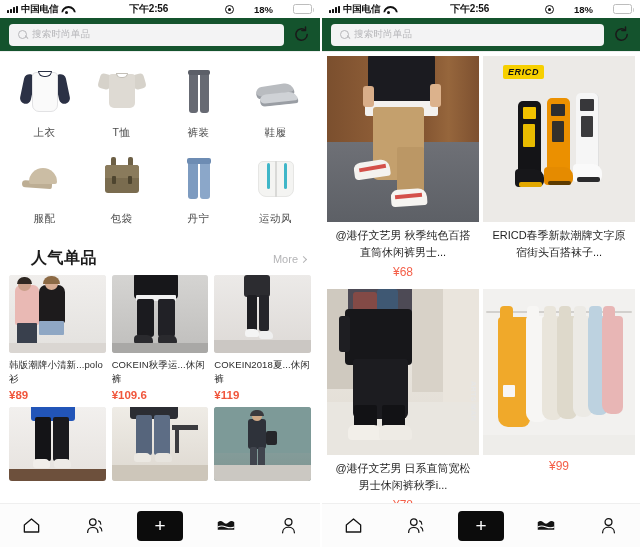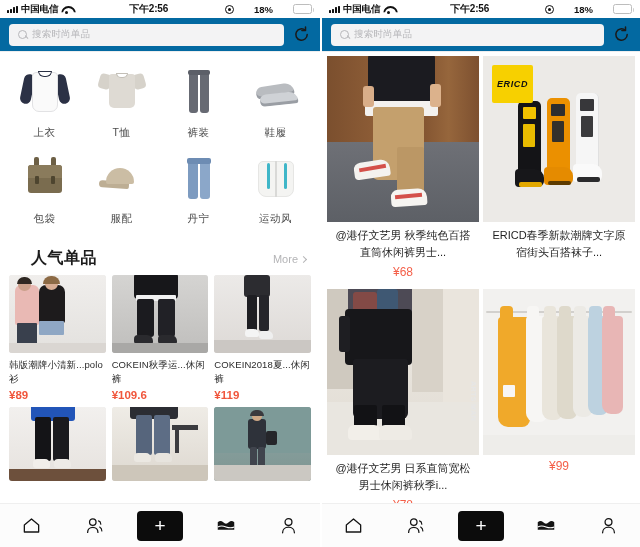--- a/index.html
+++ b/index.html
@@ -54,21 +54,21 @@
   }
   .batt::after{
     content:""; position:absolute; right:-3px; top:3px; width:1.5px;height:3.5px;
     background:#cfcfcf; border-radius:0 1px 1px 0;
   }
   .batt .fill { height: 100%; background: #ffd426; border-radius: 1px; }
 
   
   .searchbar {
     flex: 0 0 33px; display: flex; align-items: center;
-    padding: 0 9px; gap: 8px; background: #0369a1;
+    padding: 0 9px; gap: 8px; background: #14532d;
   }
   .search-input {
     flex: 1; height: 22px; background: #f3f3f4; border-radius: 4px;
     display: flex; align-items: center; gap: 5px; padding: 0 9px;
   }
   .mag { width: 9px; height: 9px; position: relative; flex: 0 0 auto; }
   .mag::before{
     content:""; position:absolute; left:0; top:0; width:7px;height:7px;
     border:1.2px solid #b8b8bb; border-radius:50%;
   }
@@ -155,23 +155,23 @@
   .lthumb2 { width: 100%; height: 74px; border-radius: 3px; overflow: hidden; position: relative; background: #e7e7e7; }
 
   
   .rgrid { flex: 1; display: grid; grid-template-columns: 1fr 1fr; gap: 4px; padding: 4px 5px 0; align-content: start; overflow: hidden; }
   .rcard { display: flex; flex-direction: column; cursor: pointer; }
   .rthumb { width: 100%; height: 166px; position: relative; overflow: hidden; background: #ececec; }
   .rtitle { font-size: 11px; color: #1f1f1f; line-height: 1.55; text-align: center; margin-top: 5px; padding: 0 4px;
             display: -webkit-box; -webkit-line-clamp: 2; -webkit-box-orient: vertical; overflow: hidden; }
   .rprice { font-size: 12px; color: #f4604a; text-align: center; margin-top: 4px; margin-bottom: 6px; }
   .badge {
-    position: absolute; left: 9px; top: 9px; background: #f7d000; color: #111;
+    position: absolute; left: 20px; top: 9px; background: #f7d000; color: #111;
     font-size: 9px; font-weight: bold; font-style: italic; letter-spacing: .6px;
-    padding: 14px 5px; border-radius: 2px; z-index: 3;
+    padding: 2px 5px; border-radius: 2px; z-index: 3;
   }
   .watermark {
     position: absolute; right: 2px; top: 92px; font-size: 7px; font-weight: bold;
     color: #e6e6e6; letter-spacing: .4px; writing-mode: vertical-rl; z-index: 3;
   }
 
   
   .ph { position: absolute; inset: 0; }
   .ph i { position: absolute; display: block; }
 
@@ -268,44 +268,44 @@
         </div>
 
         <div class="cat">
           <div class="cat-img">
             <div class="art a-shoe">
                 <span class="s b"></span>
                 <span class="s f"></span>
               </div>
           </div>
           <span class="cat-label">鞋履</span>
+        </div>
+
+        <div class="cat">
+          <div class="cat-img">
+            <div class="art a-cap">
+                <span class="br"></span>
+                <span class="cr"></span>
+              </div>
+          </div>
+          <span class="cat-label">服配</span>
         </div>
 
         <div class="cat">
           <div class="cat-img">
             <div class="art a-bag">
                 <span class="st l"></span>
                 <span class="st r"></span>
                 <span class="bd"></span>
                 <span class="fl"></span>
                 <span class="bk l"></span>
                 <span class="bk r"></span>
               </div>
           </div>
           <span class="cat-label">包袋</span>
-        </div>
-
-        <div class="cat">
-          <div class="cat-img">
-            <div class="art a-cap">
-                <span class="br"></span>
-                <span class="cr"></span>
-              </div>
-          </div>
-          <span class="cat-label">服配</span>
         </div>
 
         <div class="cat">
           <div class="cat-img">
             <div class="art a-den">
                 <span class="l a"></span>
                 <span class="l b"></span>
                 <span class="w"></span>
               </div>
           </div>

